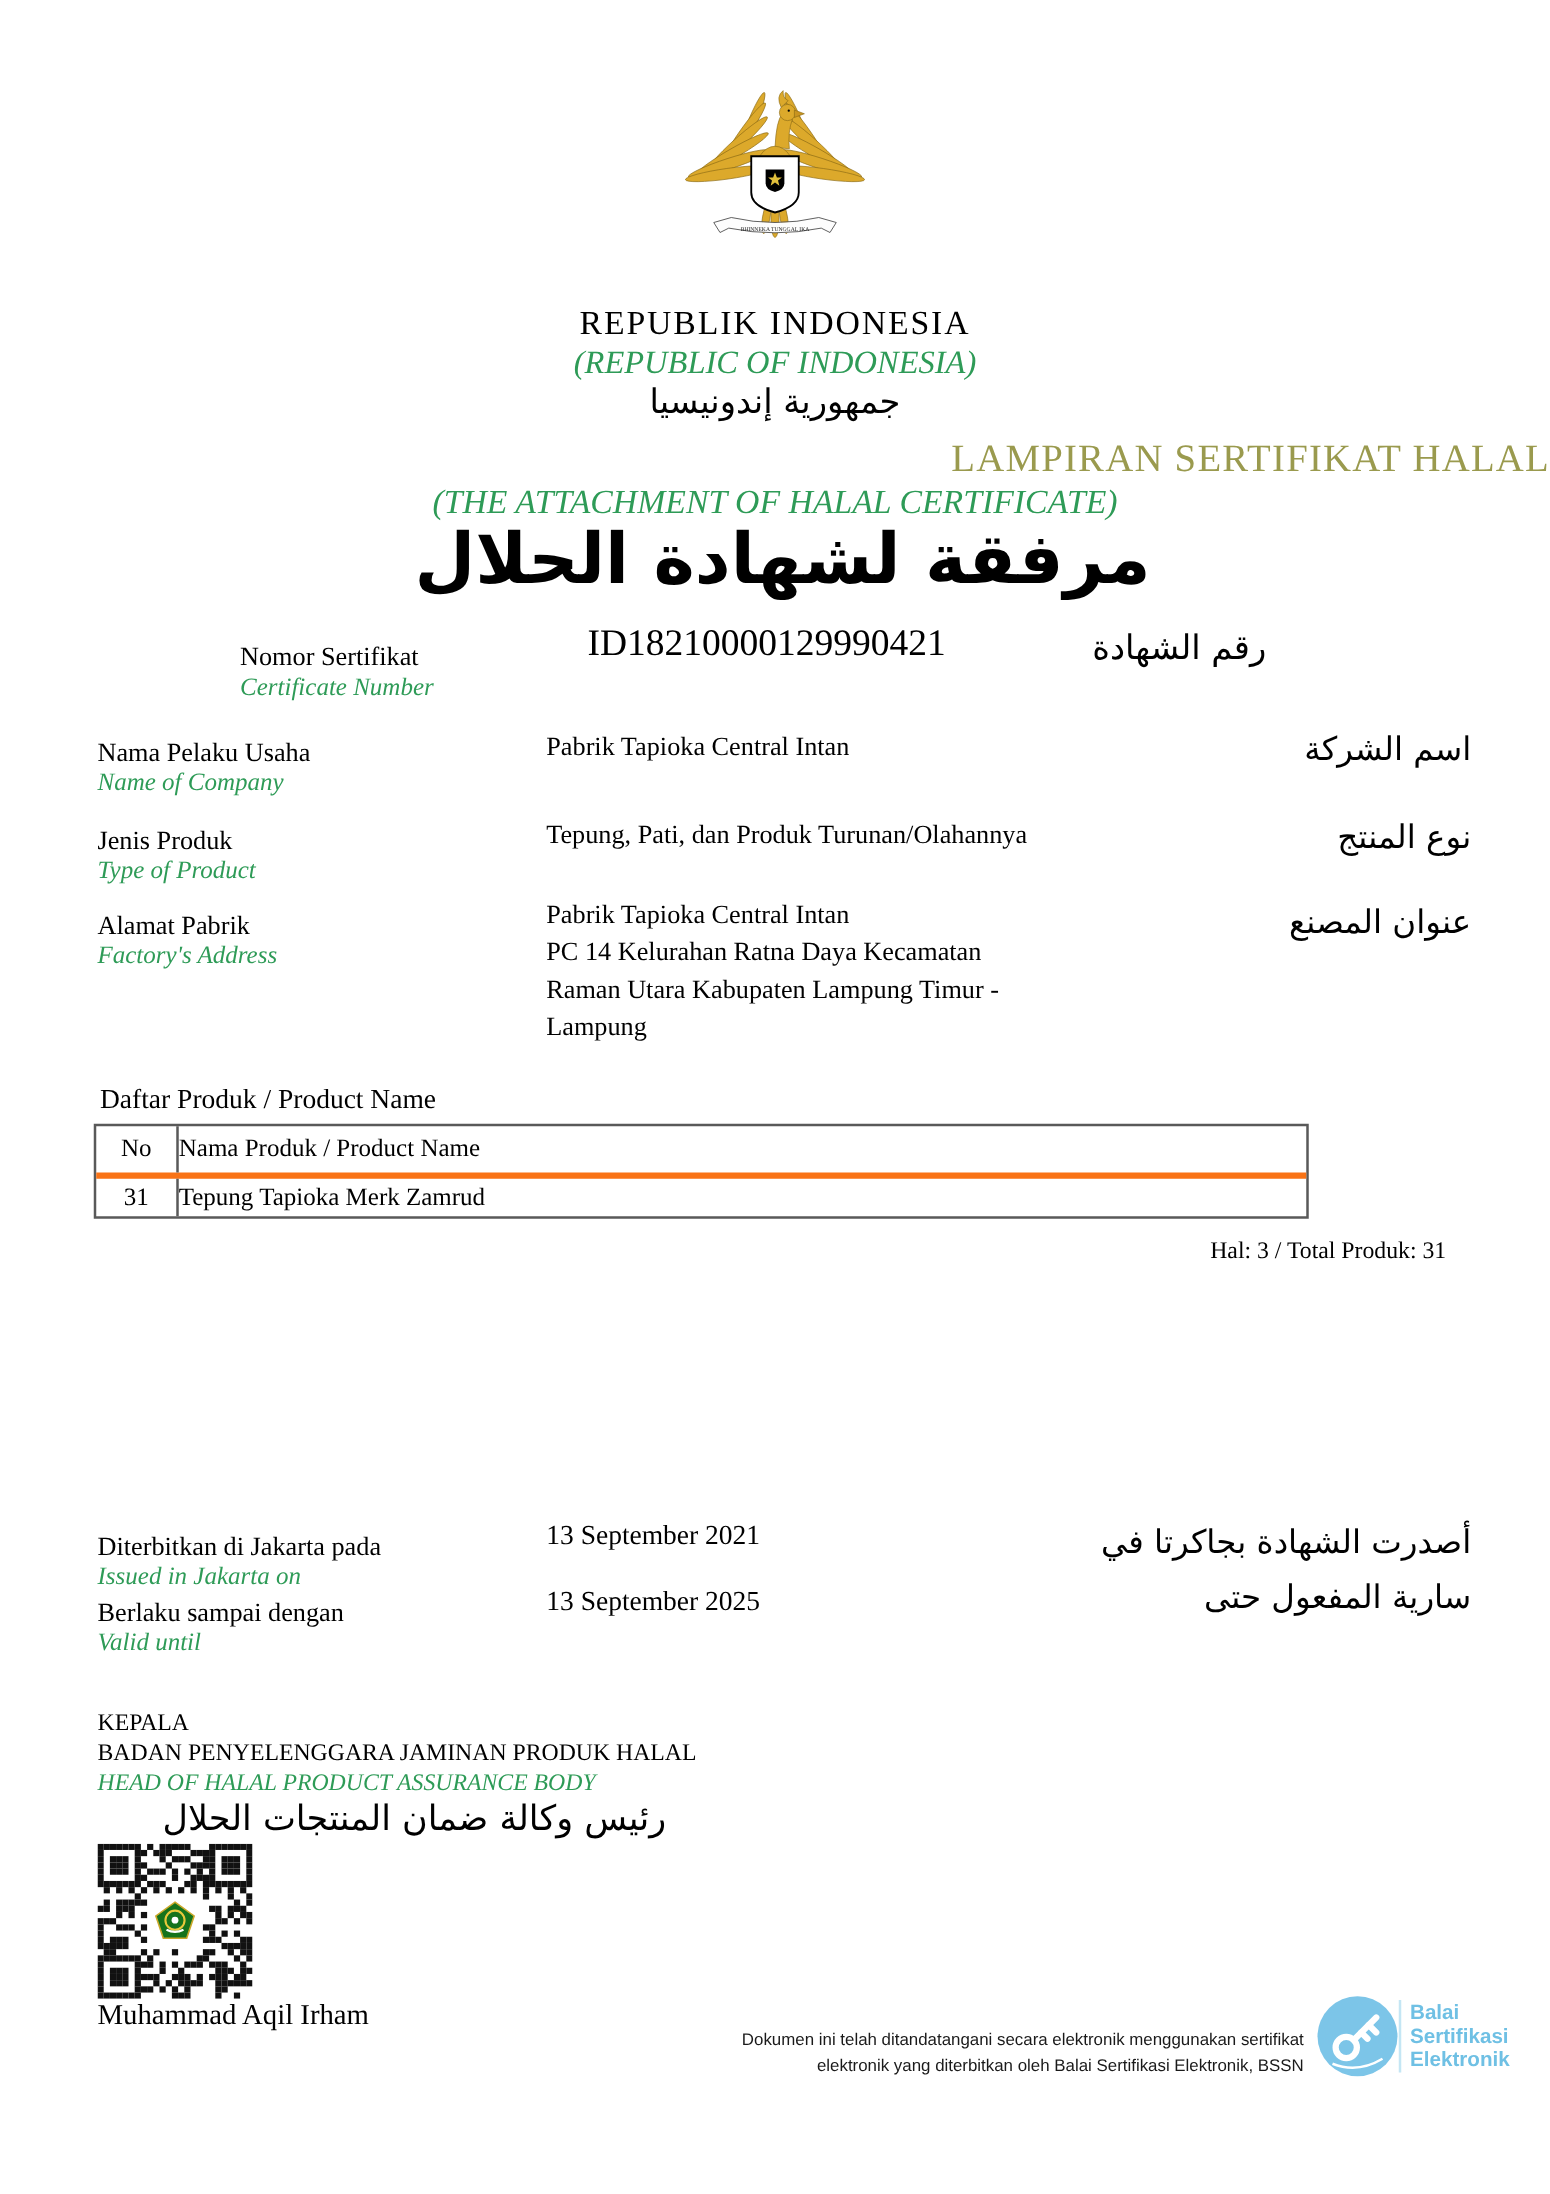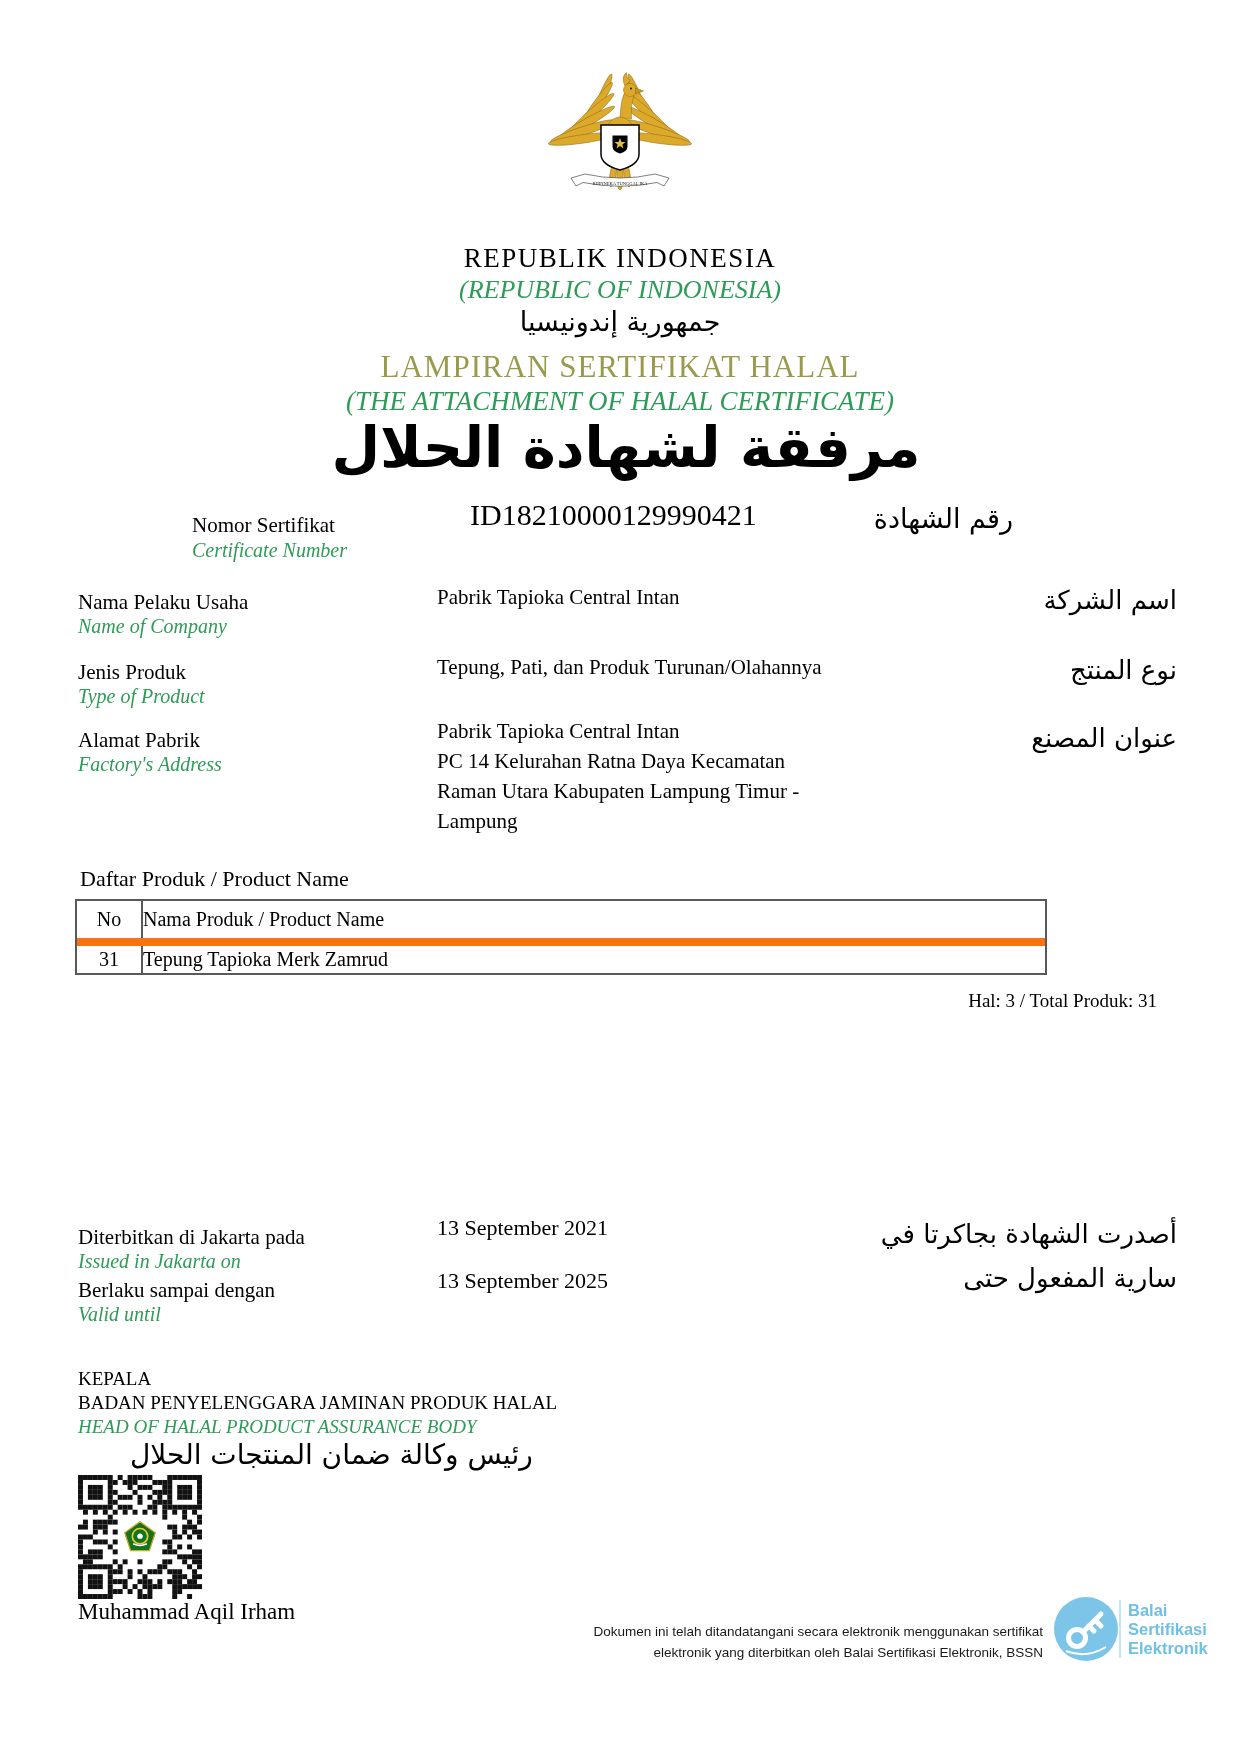--- a/index.html
+++ b/index.html
@@ -4,21 +4,21 @@
 <style>
   * { margin:0; padding:0; box-sizing:border-box; }
   html,body { background:#ffffff; }
   body {
     width:1240px; height:1755px; position:relative; overflow:hidden;
     font-family:"Liberation Serif", serif; color:#000;
   }
   .abs { position:absolute; }
   .ctr { left:0; right:0; text-align:center; }
   .green-it { color:#2E9B57; font-style:italic; }
-  .olive { color:#9A9A4E; }
+  .olive { color:#9A9A4E;text-align:right; }
   .ar { font-family:"DejaVu Sans", sans-serif; direction:rtl; }
 
   
   #emblem { left:545px; top:52px; width:150px; height:160px; }
   #country-id { top:243px; font-size:27px; letter-spacing:1.5px; }
   #country-en { top:275px; font-size:26px; }
   #country-ar { top:306px; font-size:27px; }
   #doc-title-id { top:349px; font-size:31px; letter-spacing:1px; }
   #doc-title-en { top:386px; font-size:27px; }
   #doc-title-ar { top:415px; font-size:56px; font-weight:bold;margin-left:12px; }
@@ -36,21 +36,21 @@
   .ar-lbl { font-size:26px; }
   .f-lbl { left:78px; }
   .f-val { left:437px; }
   .f-ar { right:63px; }
 
   
   #products-heading { left:80px; top:866px; font-size:22px; }
   #product-table { left:75px; top:899px; width:972px; border:2px solid #595959; }
   .trow { display:flex; align-items:stretch; }
   .trow.header { height:37px; }
-  .trow.data { border-top:8px solid #f97316; height:35px; }
+  .trow.data { border-top:5px solid #f97316; height:35px; }
   .cell-no { width:66px; border-right:2px solid #595959; display:flex; align-items:center; justify-content:center; font-size:20px; }
   .cell-name { flex:1; display:flex; align-items:center; font-size:20px; }
   #pagination { right:83px; top:990px; font-size:19px; }
 
   
   #sig-l1 { left:78px; top:1368px; font-size:19px; }
   #sig-l2 { left:78px; top:1392px; font-size:19px; }
   #sig-l3 { left:78px; top:1416px; font-size:19px; }
   #sig-ar { left:130px; top:1438px; font-size:28px; }
   #qr { left:78px; top:1475px; width:124px; height:124px; }

